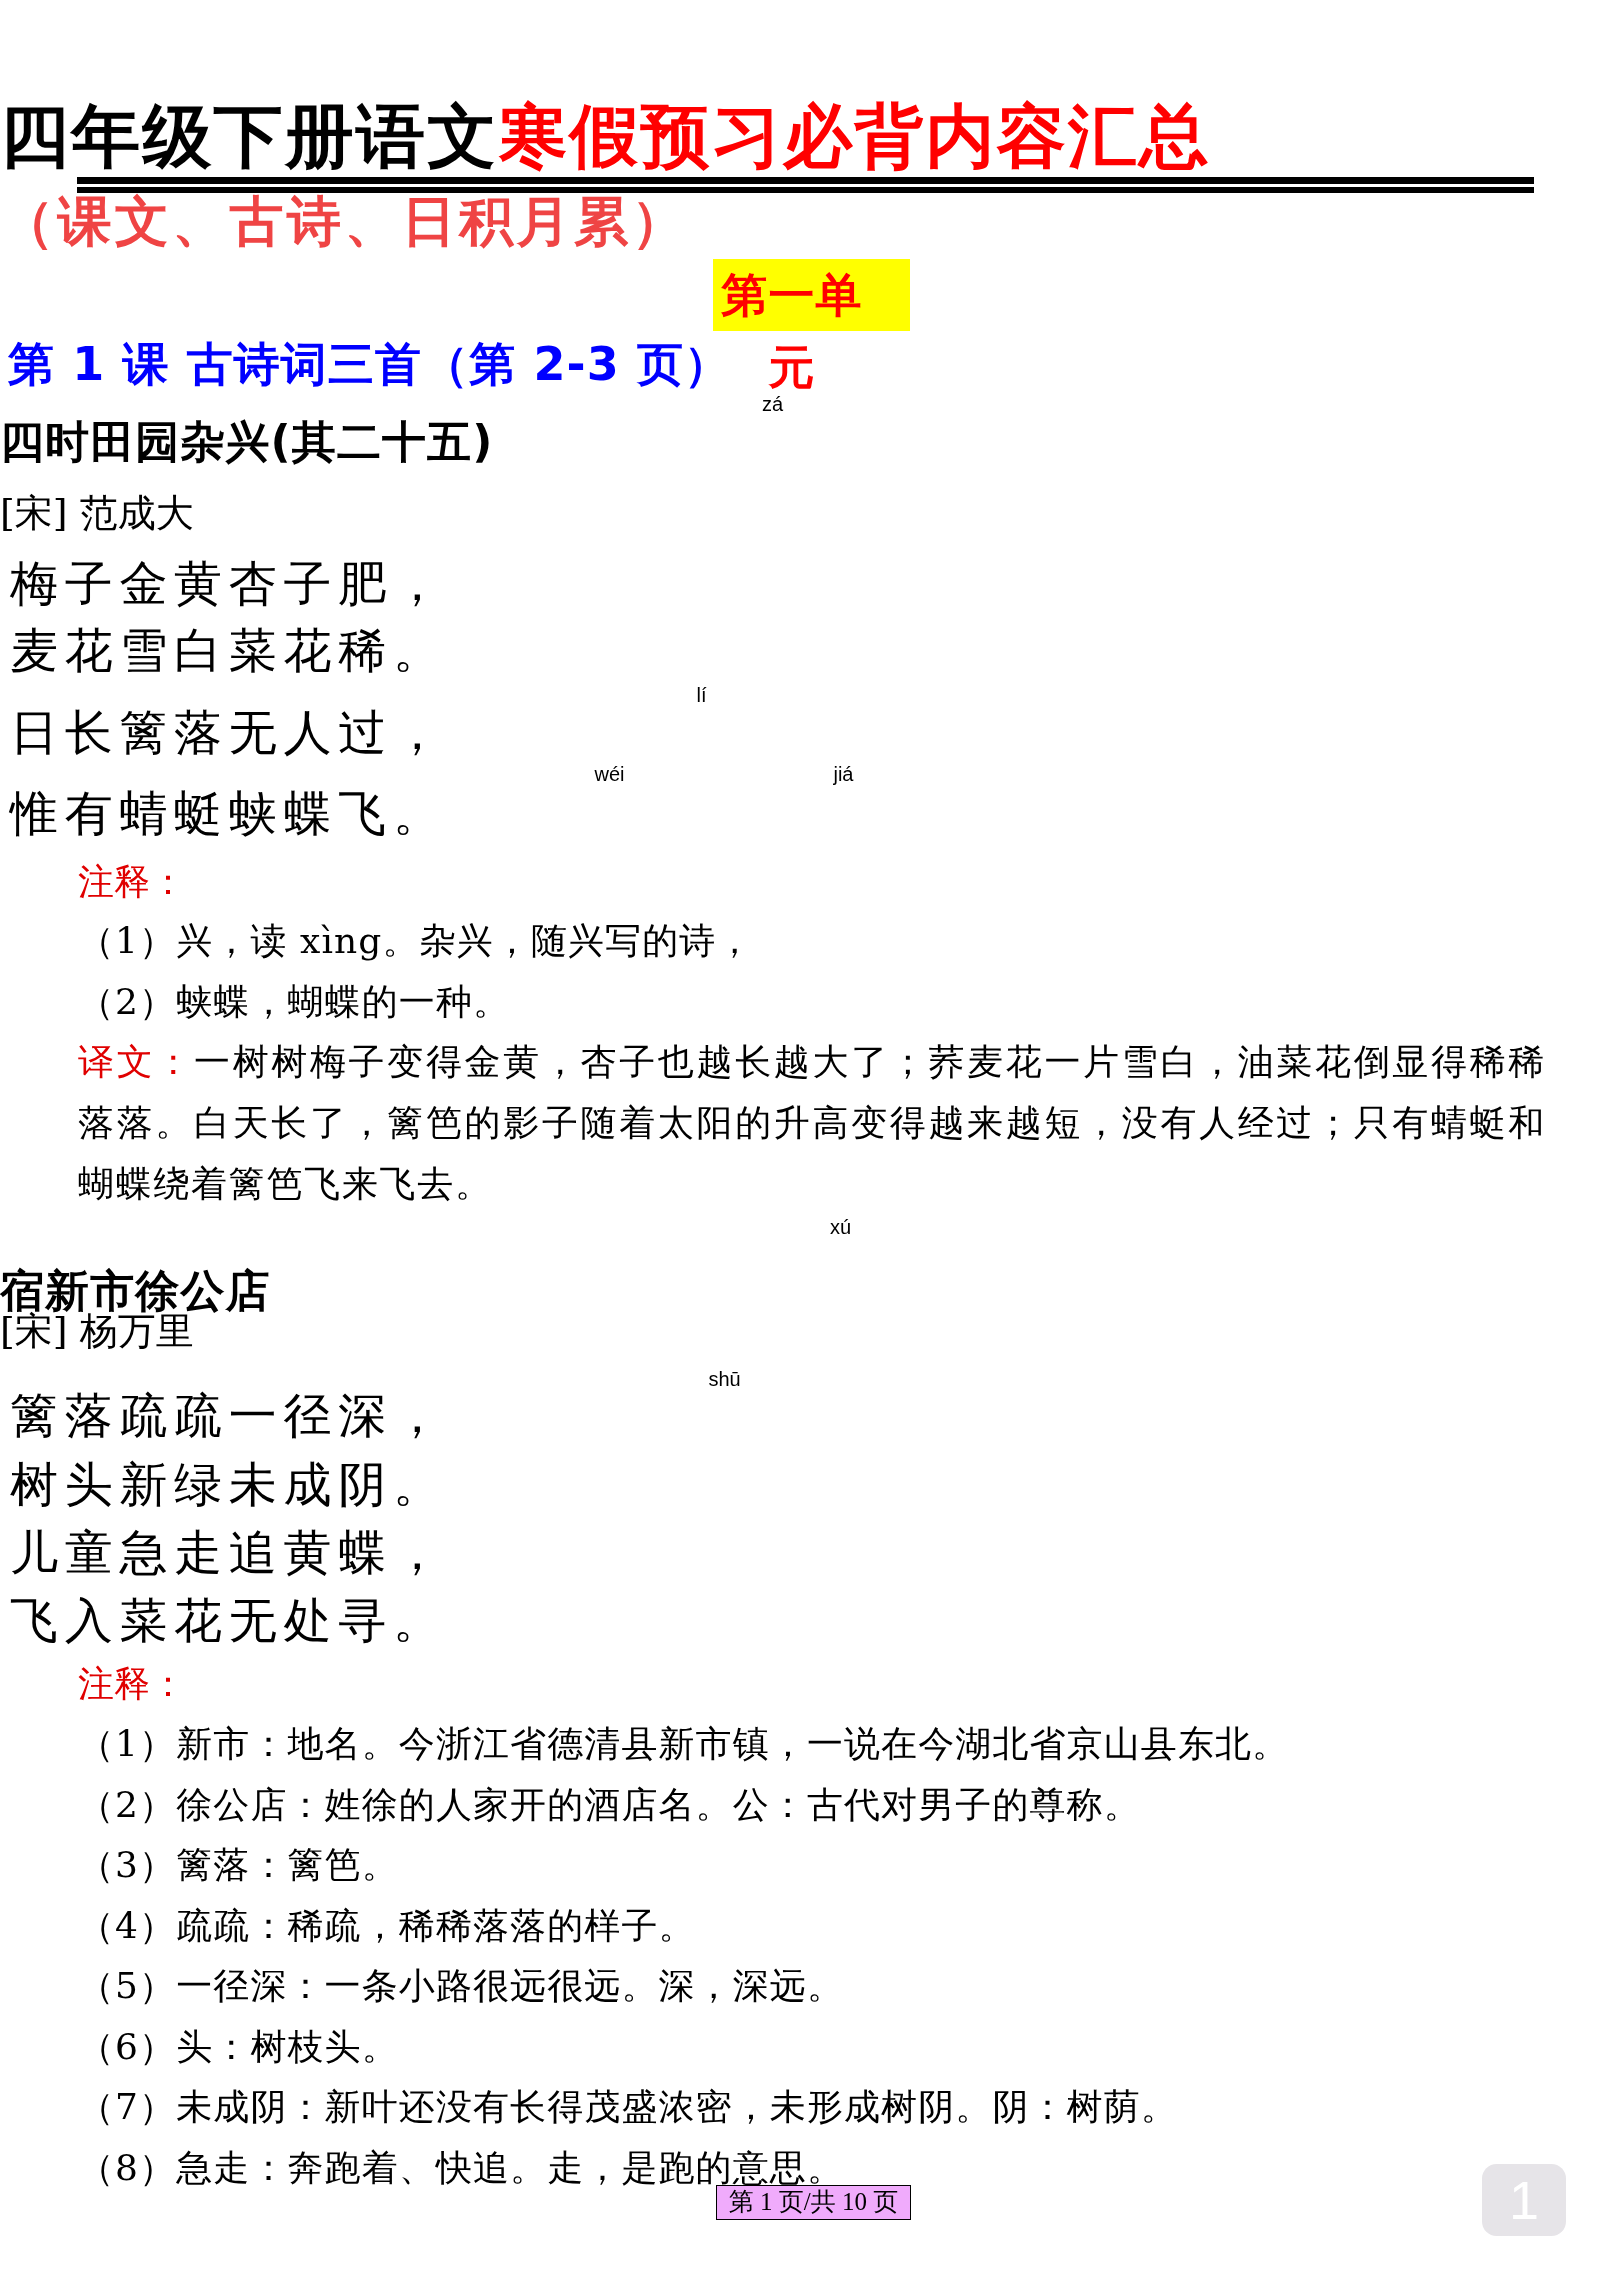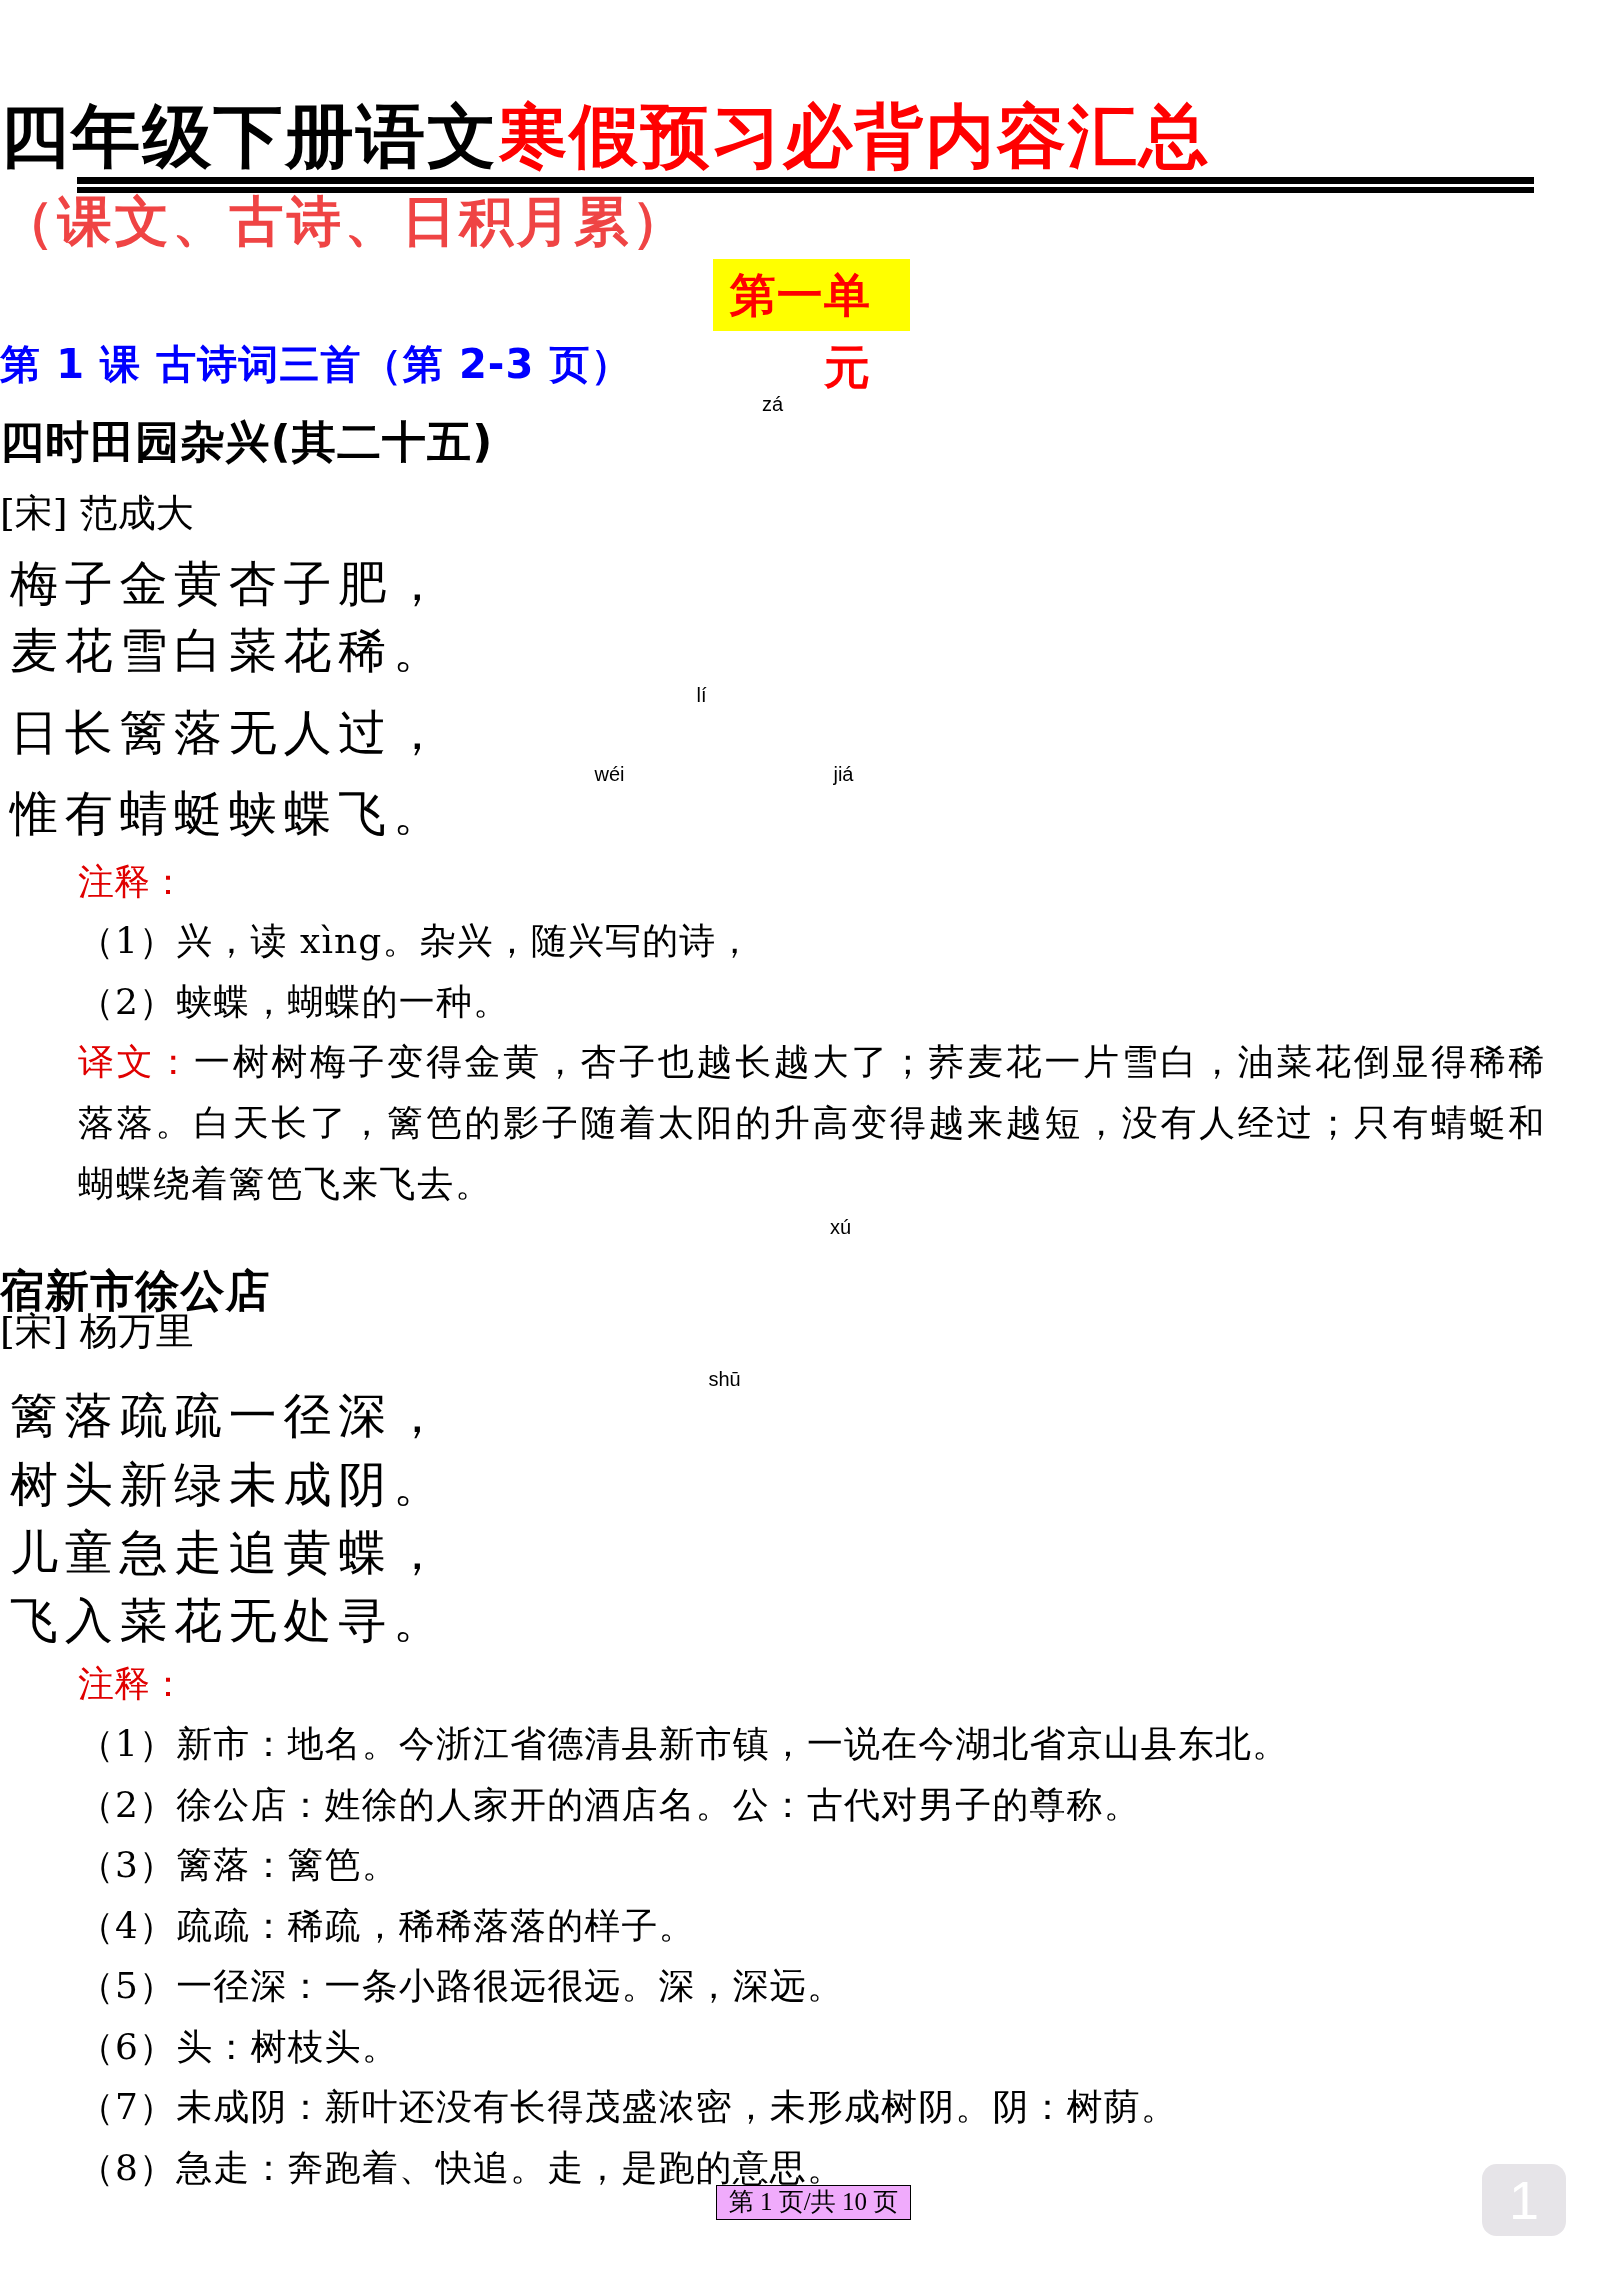--- a/index.html
+++ b/index.html
@@ -6,23 +6,23 @@
   body { width: 1623px; height: 2295px; position: relative; overflow: hidden;
          font-family: "DejaVu Sans", "Liberation Sans", sans-serif; color: #000; }
   .abs { position: absolute; }
   .center { left: 0; width: 1298px; text-align: left; }
   .title { top: 94px; font-size: 69px; font-weight: bold; letter-spacing: 2.2px; line-height: 84px; white-space: nowrap; }
   .title .black { color: #000000; }
   .title .red { color: #ff0000; }
   .rule { left: 77px; width: 1457px; height: 6.7px; background: #000; }
   .subtitle { top: 185px; font-size: 54px; font-weight: bold; color: #ef4444; line-height: 73px; letter-spacing: 3.4px; }
   .unit-box { left: 713px; top: 259px; width: 197px; height: 72px; background: #ffff00; }
-  .unit-text { left: 713px; top: 259px; width: 158px; height: 72px; line-height: 72px; text-align: right;
+  .unit-text { left: 713px; top: 259px; width: 158px; height: 72px; line-height: 72px; text-align: center;
                font-size: 46px; font-weight: bold; color: #ff0000; letter-spacing: 1.1px; }
-  .lesson { top: 331px; font-size: 40px; font-weight: bold; color: #0000ff; line-height: 67px; letter-spacing: 1.1px; }
+  .lesson { top: 331px; font-size: 46px; font-weight: bold; color: #0000ff; line-height: 67px; letter-spacing: 1.1px; padding-left: 8px; }
   .poem-title { font-size: 44px; font-weight: bold; line-height: 56px; letter-spacing: 1.1px; }
   .author { font-size: 38px; line-height: 50px; font-family: "DejaVu Serif", "Liberation Serif", serif; }
   .verse { font-size: 48px; line-height: 62px; letter-spacing: 6.7px; font-family: "DejaVu Serif", "Liberation Serif", serif; padding-left: 10px; }
   .pinyin { font-size: 20px; line-height: 25px; font-family: "Liberation Sans", sans-serif; text-align: center; width: 67px; }
   .label { left: 78px; font-size: 36px; line-height: 50px; color: #e00000; font-family: "DejaVu Serif", "Liberation Serif", serif; }
   .note { left: 78px; font-size: 36px; line-height: 56px; white-space: nowrap; font-family: "DejaVu Serif", "Liberation Serif", serif; letter-spacing: 1.1px; }
   .trans { left: 78px; width: 1468px; font-size: 36px; line-height: 61px; font-family: "DejaVu Serif", "Liberation Serif", serif; letter-spacing: 1.7px; text-align: justify; }
   .trans .trans-label { color: #e00000; }
   .footer { left: 716px; top: 2185px; width: 193px; height: 32.5px; background: #f0abfc; border: 1.7px solid #000;
             font-size: 25px; line-height: 32.5px; text-align: center; font-family: "Liberation Serif", serif; }

